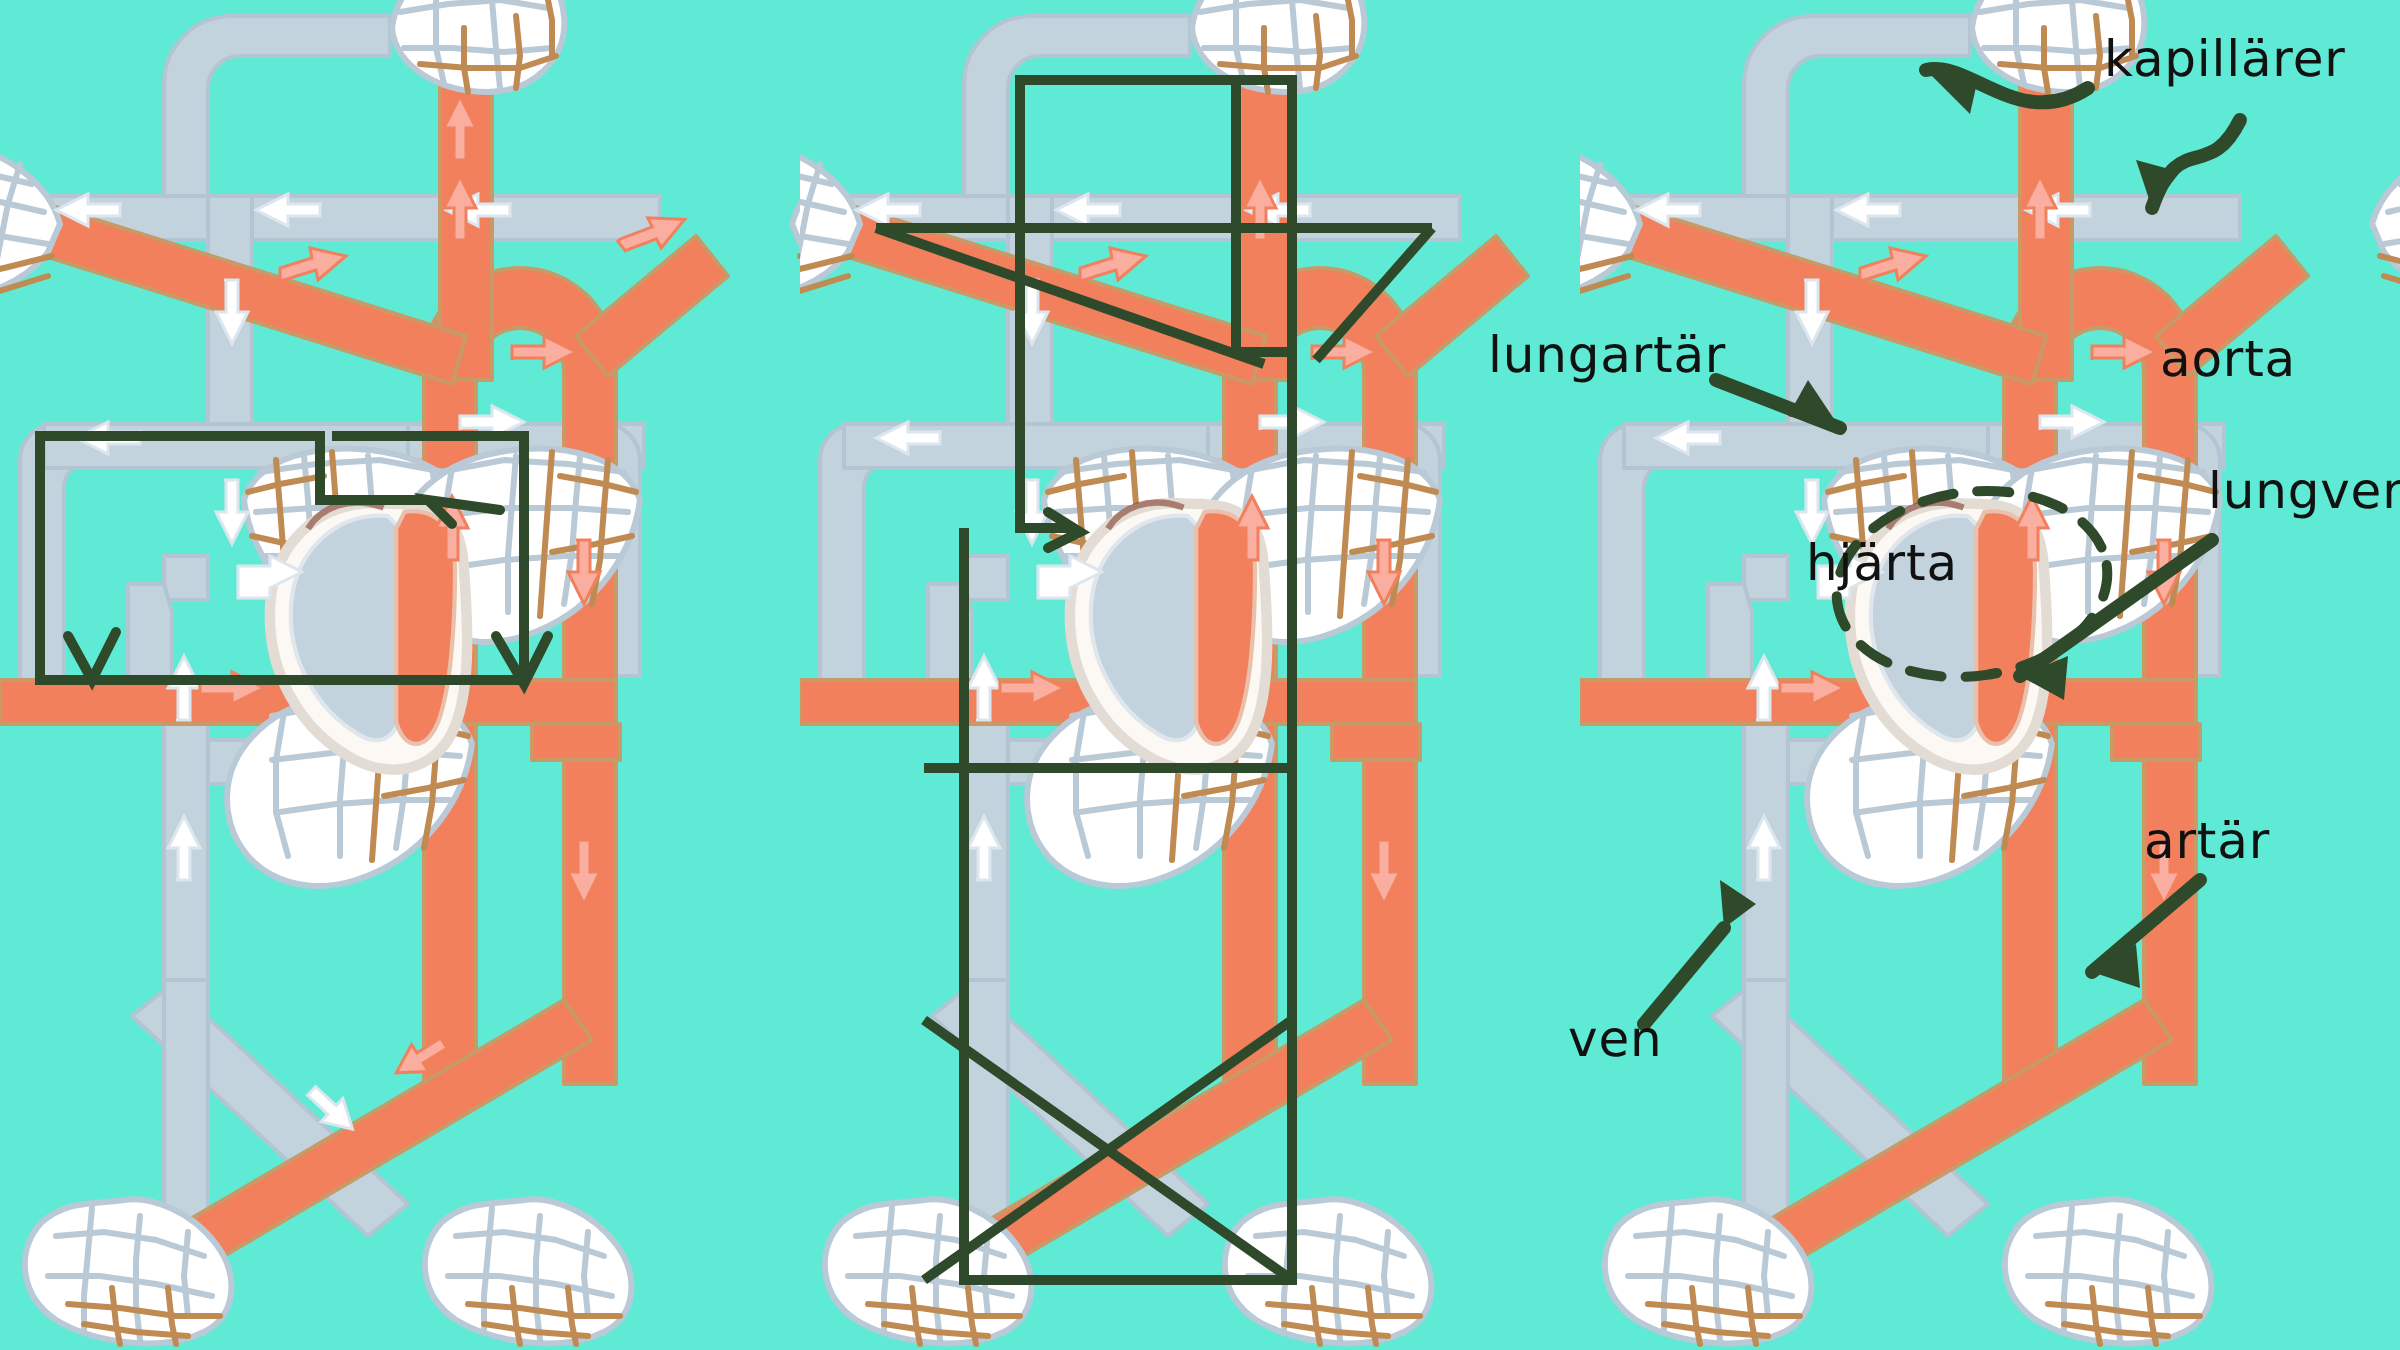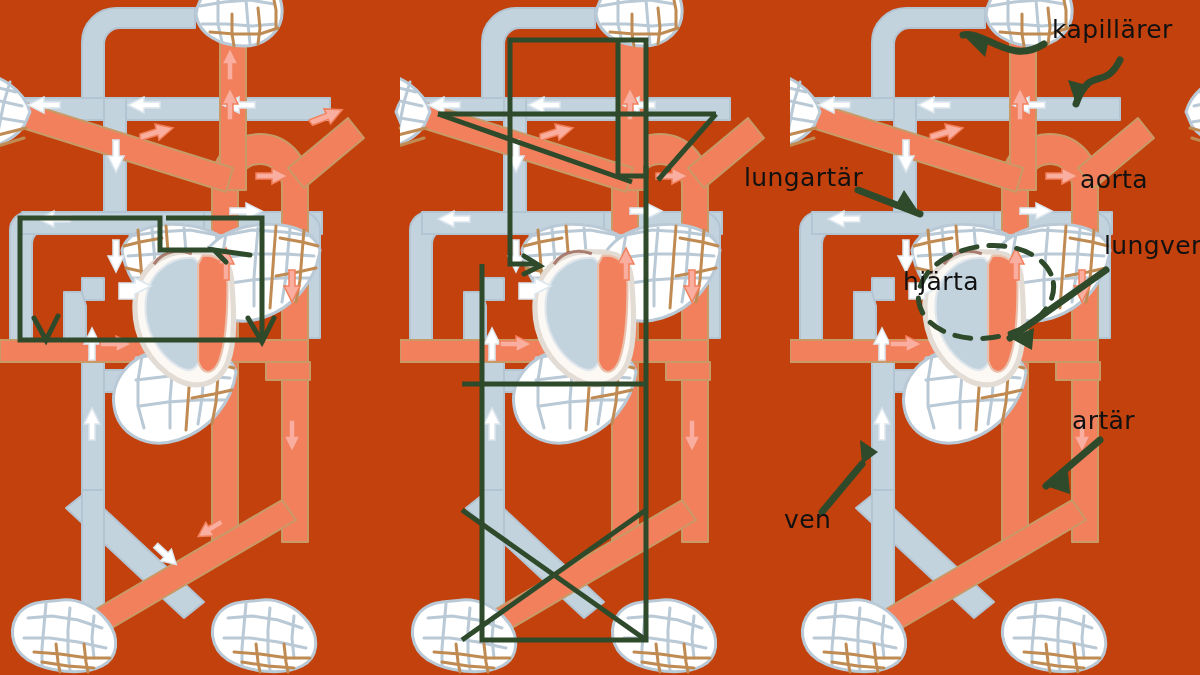--- a/index.html
+++ b/index.html
@@ -1,19 +1,19 @@
 <!DOCTYPE html>
 <html><head>
 <meta charset="utf-8">
 <title>Blodomloppet</title>
 <style>
   html,body{margin:0;padding:0;background:#ffffff;}
   body{width:1200px;height:675px;overflow:hidden;
        font-family:"DejaVu Sans","Liberation Sans",sans-serif;}
-  #stage{position:relative;width:1200px;height:675px;background:#c2410c;}
+  #stage{position:relative;width:1200px;height:675px;background:#5eead4;}
   svg.panel{position:absolute;top:0;display:block;}
   .lbl{
     font-family:"DejaVu Sans","Liberation Sans",sans-serif;
     font-size:25px; fill:#111111; font-weight:400;
     letter-spacing:0.4px;
   }
 </style>
 </head>
 <body>
 

